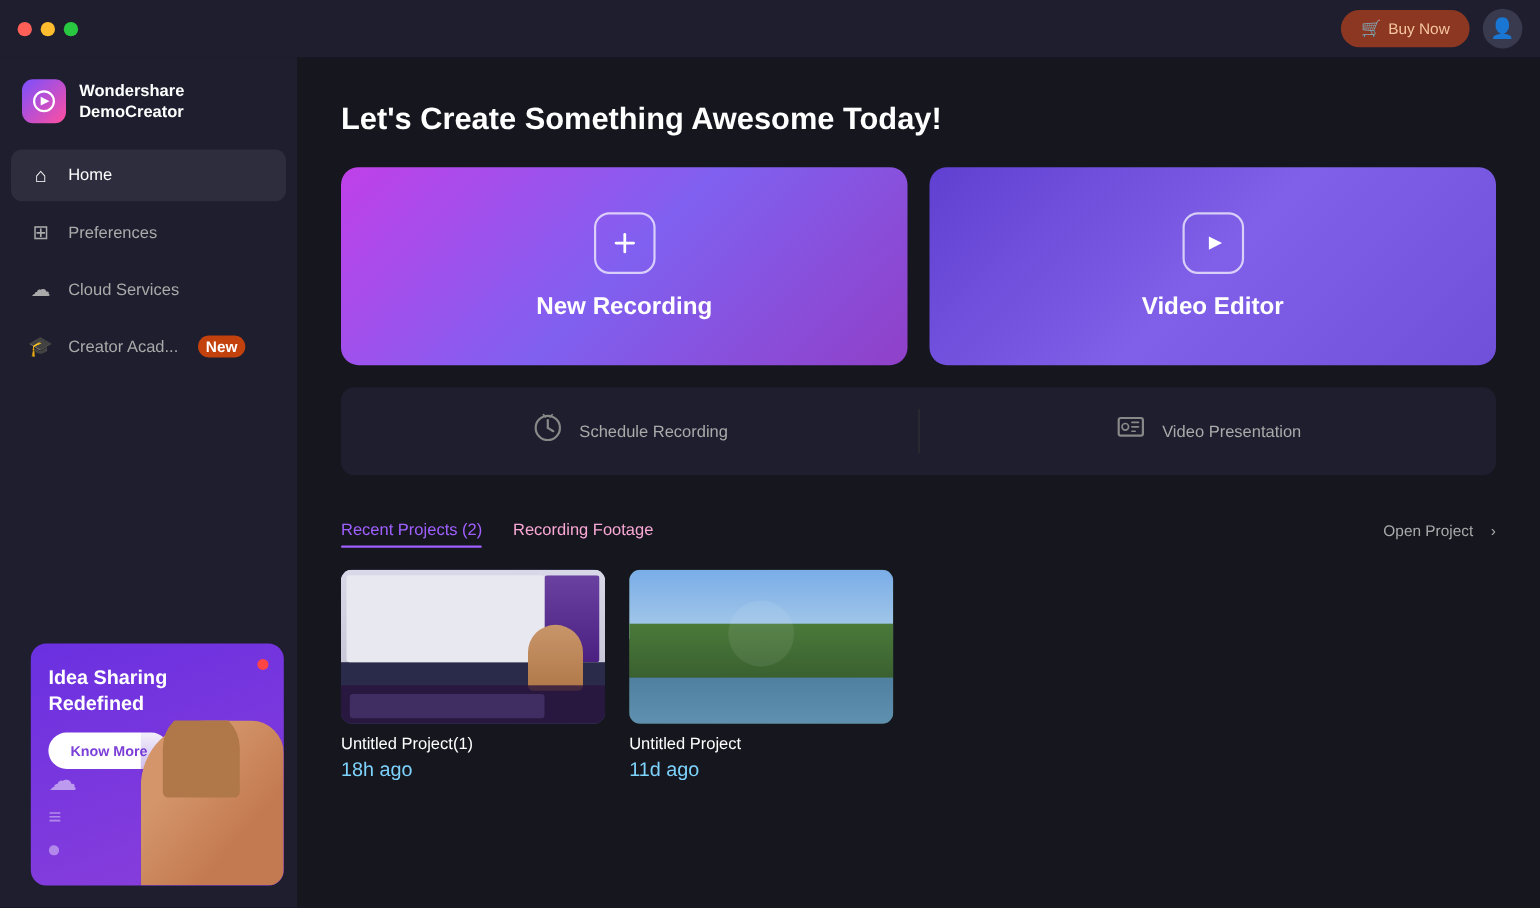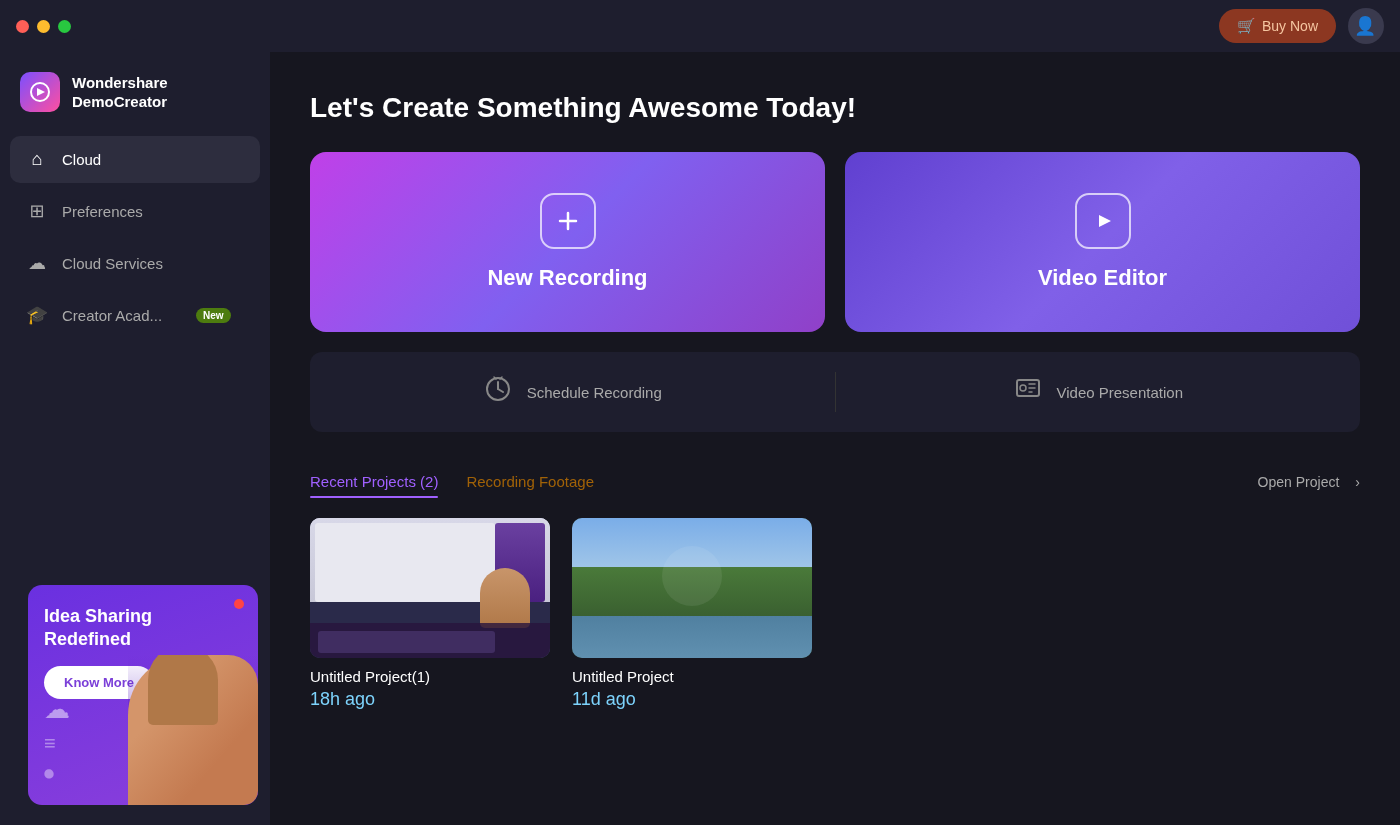--- a/index.html
+++ b/index.html
@@ -132,27 +132,27 @@
     }
     .nav-item .nav-icon {
       font-size: 18px;
       width: 22px;
       text-align: center;
     }
     .nav-item .nav-label {
       font-size: 15px;
     }
     .new-badge {
-      background: #4d7c0f;
-      color: white;
-      font-size: 10px;
+      background: #c2410c;
+      color: white;
+      font-size: 14px;
       font-weight: 700;
       padding: 2px 7px;
       border-radius: 10px;
-      margin-left: 20px;
+      margin-left: 4px;
     }
     .sidebar-promo {
       margin: 16px 12px 20px 28px;
       background: linear-gradient(160deg, #6a30e0, #8b3fdb);
       border-radius: 14px;
       padding: 20px 16px 0 16px;
       height: 220px;
       overflow: hidden;
       position: relative;
       flex-shrink: 0;
@@ -289,21 +289,21 @@
       align-items: center;
       margin-bottom: 20px;
     }
     .tabs {
       display: flex;
       gap: 0;
     }
     .tab {
       padding: 8px 0;
       margin-right: 28px;
-      color: #a16207;
+      color: #f9a8d4;
       font-size: 15px;
       cursor: pointer;
       position: relative;
     }
     .tab.active {
       color: #a060ff;
     }
     .tab.active::after {
       content: '';
       position: absolute;
@@ -431,21 +431,21 @@
           <circle cx="11" cy="11" r="9" stroke="white" stroke-width="2"></circle>
           <path d="M8 7 L16 11 L8 15 Z" fill="white"></path>
         </svg>
       </div>
       <div class="logo-text">Wondershare<br>DemoCreator</div>
     </div>
 
     <nav class="sidebar-nav">
       <div class="nav-item active">
         <span class="nav-icon">⌂</span>
-        <span class="nav-label">Cloud</span>
+        <span class="nav-label">Home</span>
       </div>
       <div class="nav-item">
         <span class="nav-icon">⊞</span>
         <span class="nav-label">Preferences</span>
       </div>
       <div class="nav-item">
         <span class="nav-icon">☁</span>
         <span class="nav-label">Cloud Services</span>
       </div>
       <div class="nav-item">

